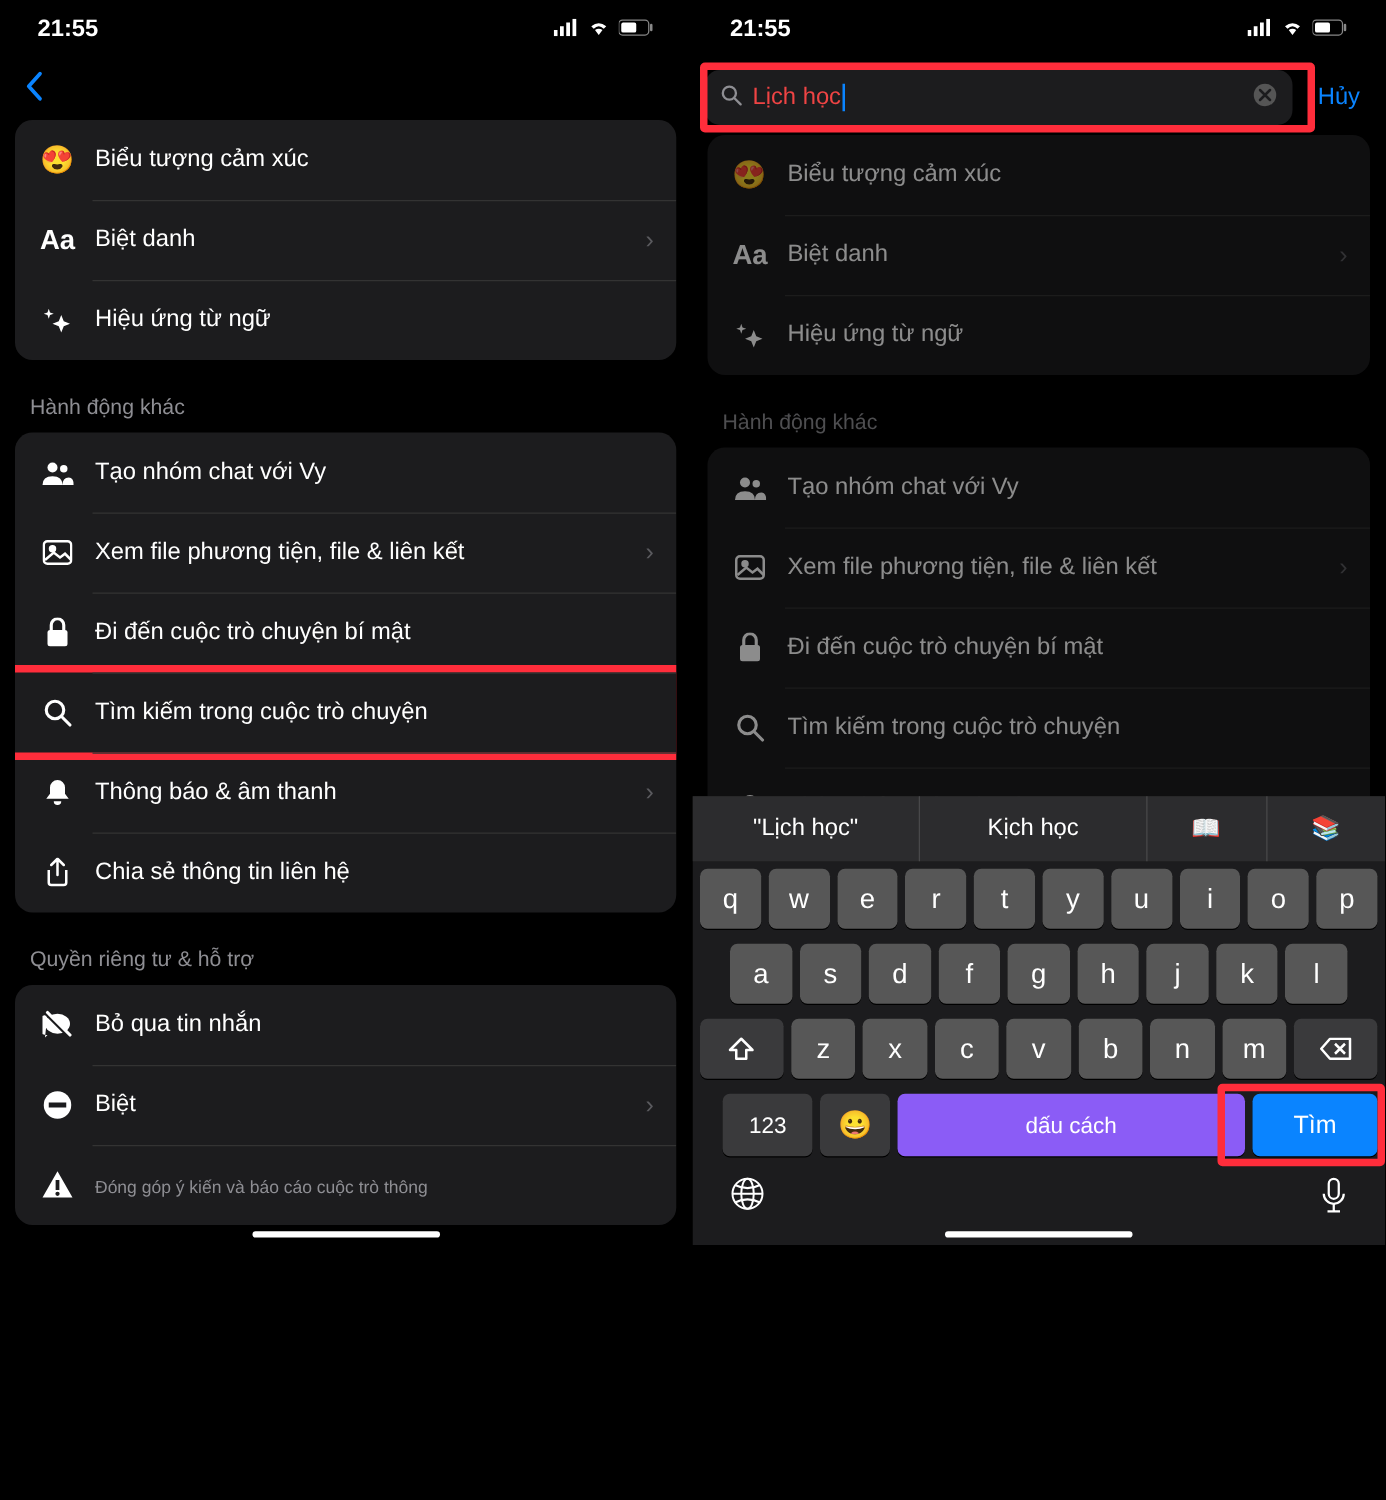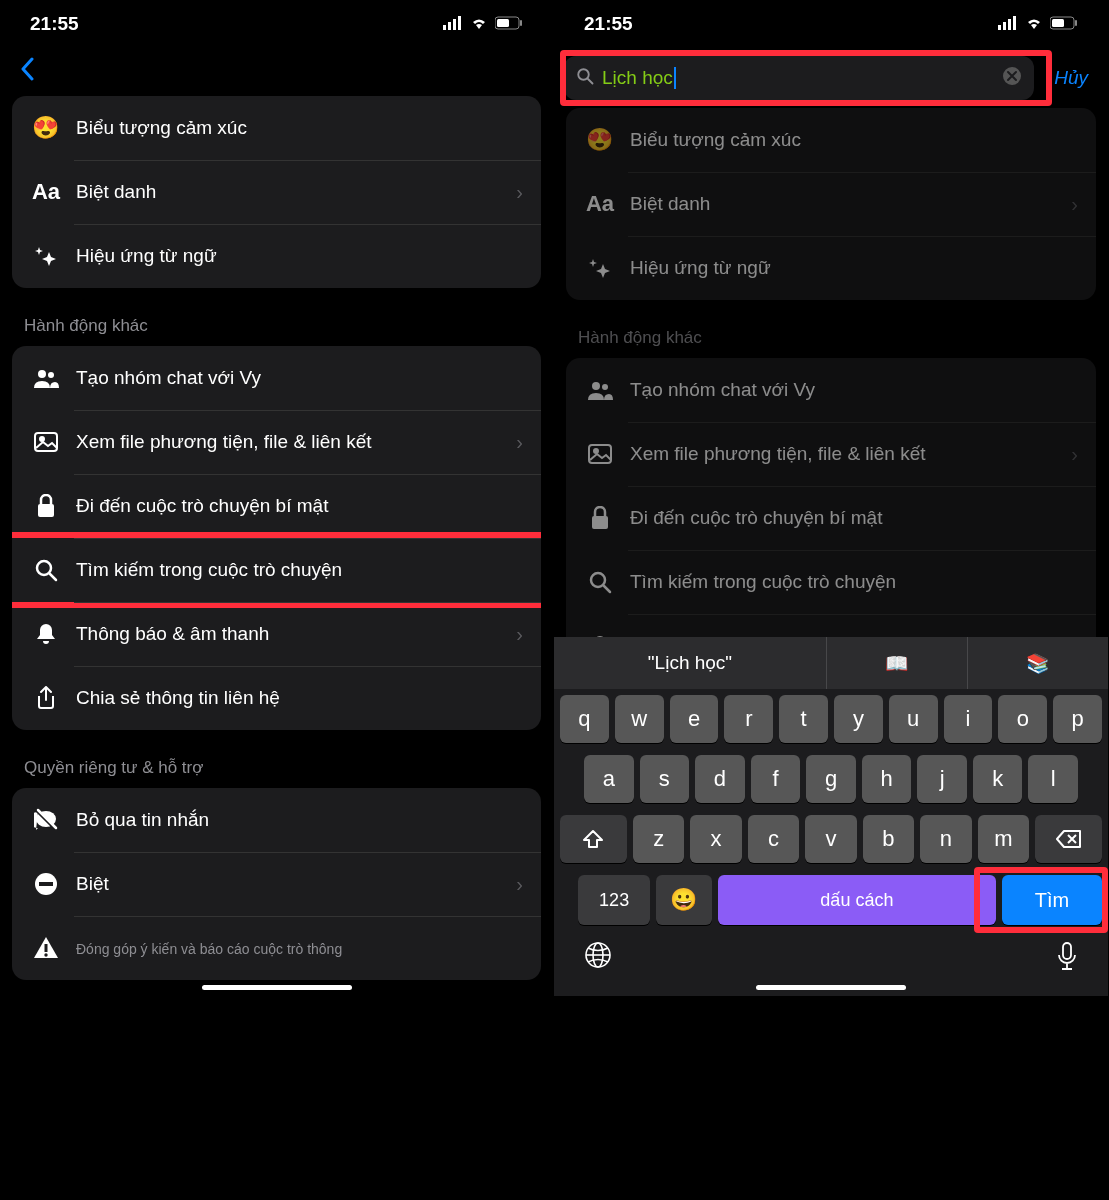--- a/index.html
+++ b/index.html
@@ -112,32 +112,32 @@
     align-items: center;
     background: #1c1c1e;
     border-radius: 12px;
     padding: 8px 12px;
     height: 44px;
   }
   .search-box .sicon { color: #8e8e93; margin-right: 8px; font-size:18px;}
   .search-box .sinput {
     flex: 1;
     font-size: 19px;
-    color: #84cc16;
+    color: #ef4444;
   }
   .cursor {
     display:inline-block;
     width:2px;
     height:22px;
     background:#0a84ff;
     vertical-align:middle;
     margin-left:1px;
   }
   .search-box .clear { color:#8e8e93; font-size:18px;}
-  .cancel-txt { color:#0a84ff; font-size:19px; padding:0 10px;font-style:italic;}
+  .cancel-txt { color:#0a84ff; font-size:19px; padding:0 10px;}
   .search-hl {
     position:absolute;
     border:6px solid #ff2d3b;
     border-radius:4px;
     left:6px; right:56px; top:2px; bottom:2px;
     pointer-events:none;
   }
   
   .keyboard {
     position: absolute;
@@ -482,20 +482,21 @@
         <span class="label">Thông báo &amp; âm thanh</span>
         <span class="chev">›</span>
       </div>
     </div>
     <div class="dimmer"></div>
   </div>
 
   <div class="keyboard">
     <div class="suggest">
       <div class="sug">"Lịch học"</div>
+      <div class="sug">Kịch học</div>
       <div class="sug" style="flex:0.5">📖</div>
       <div class="sug" style="flex:0.5">📚</div>
     </div>
     <div class="krow">
       <div class="key">q</div>
       <div class="key">w</div>
       <div class="key">e</div>
       <div class="key">r</div>
       <div class="key">t</div>
       <div class="key">y</div>

